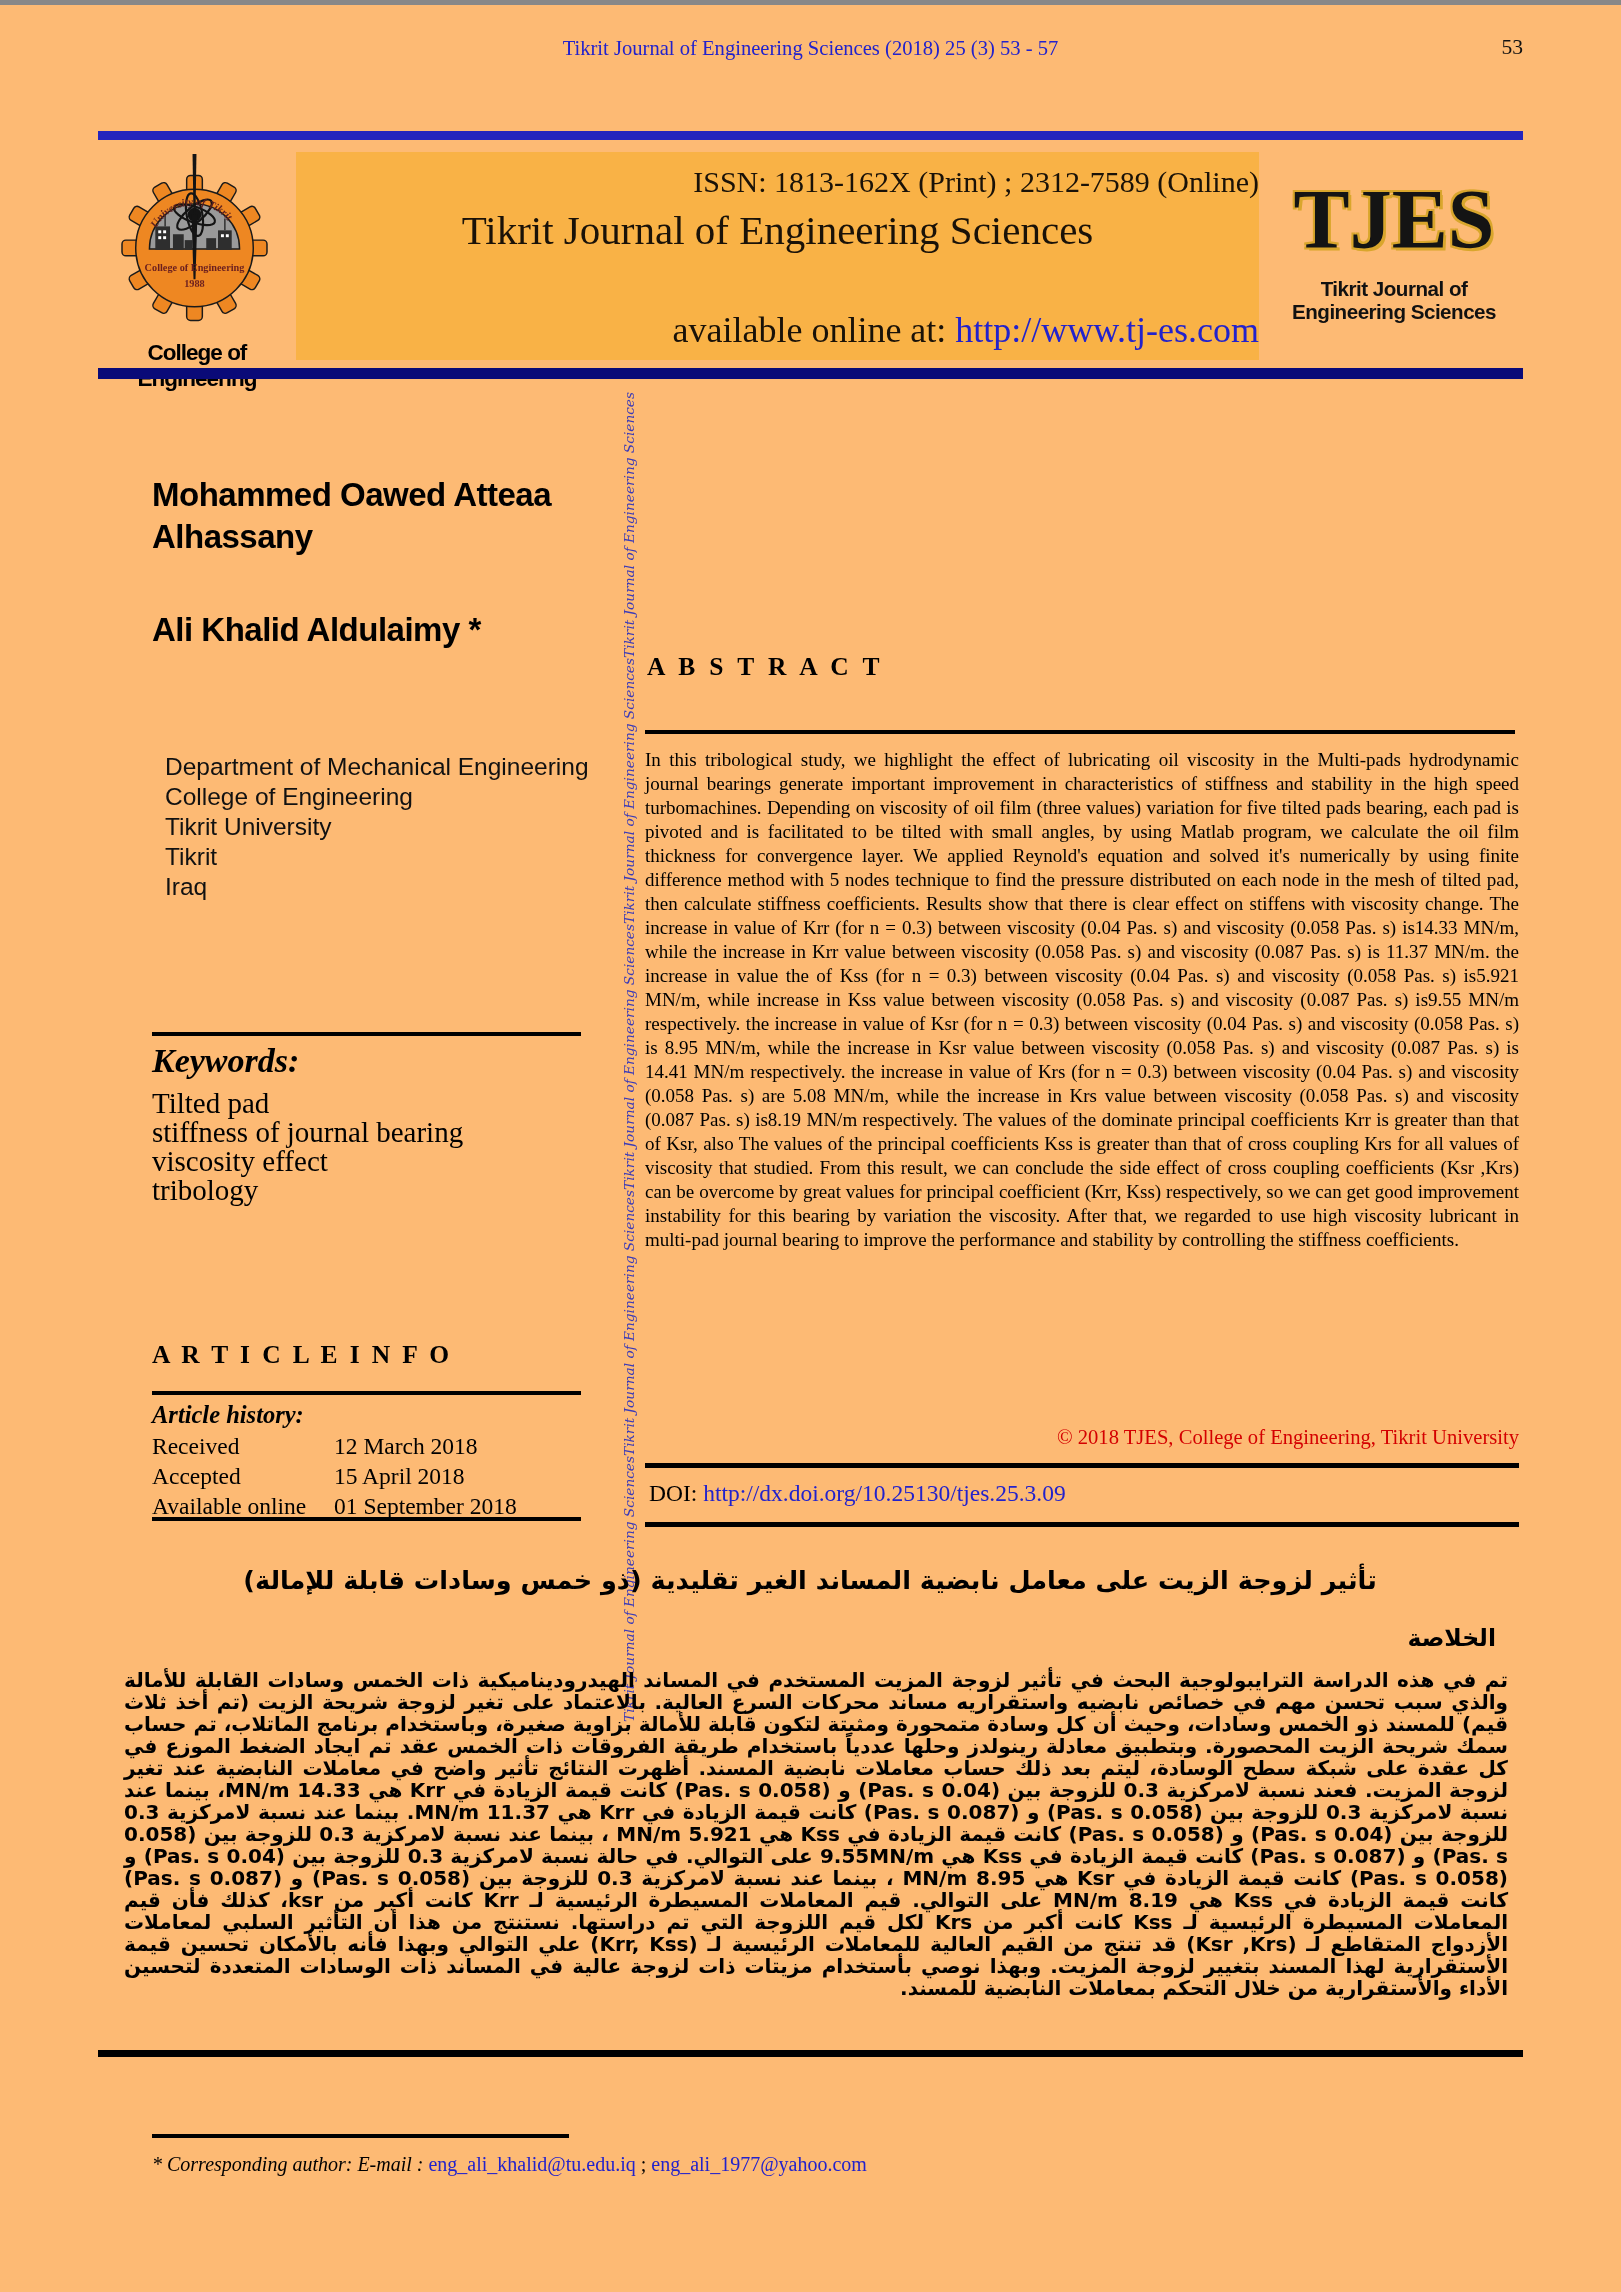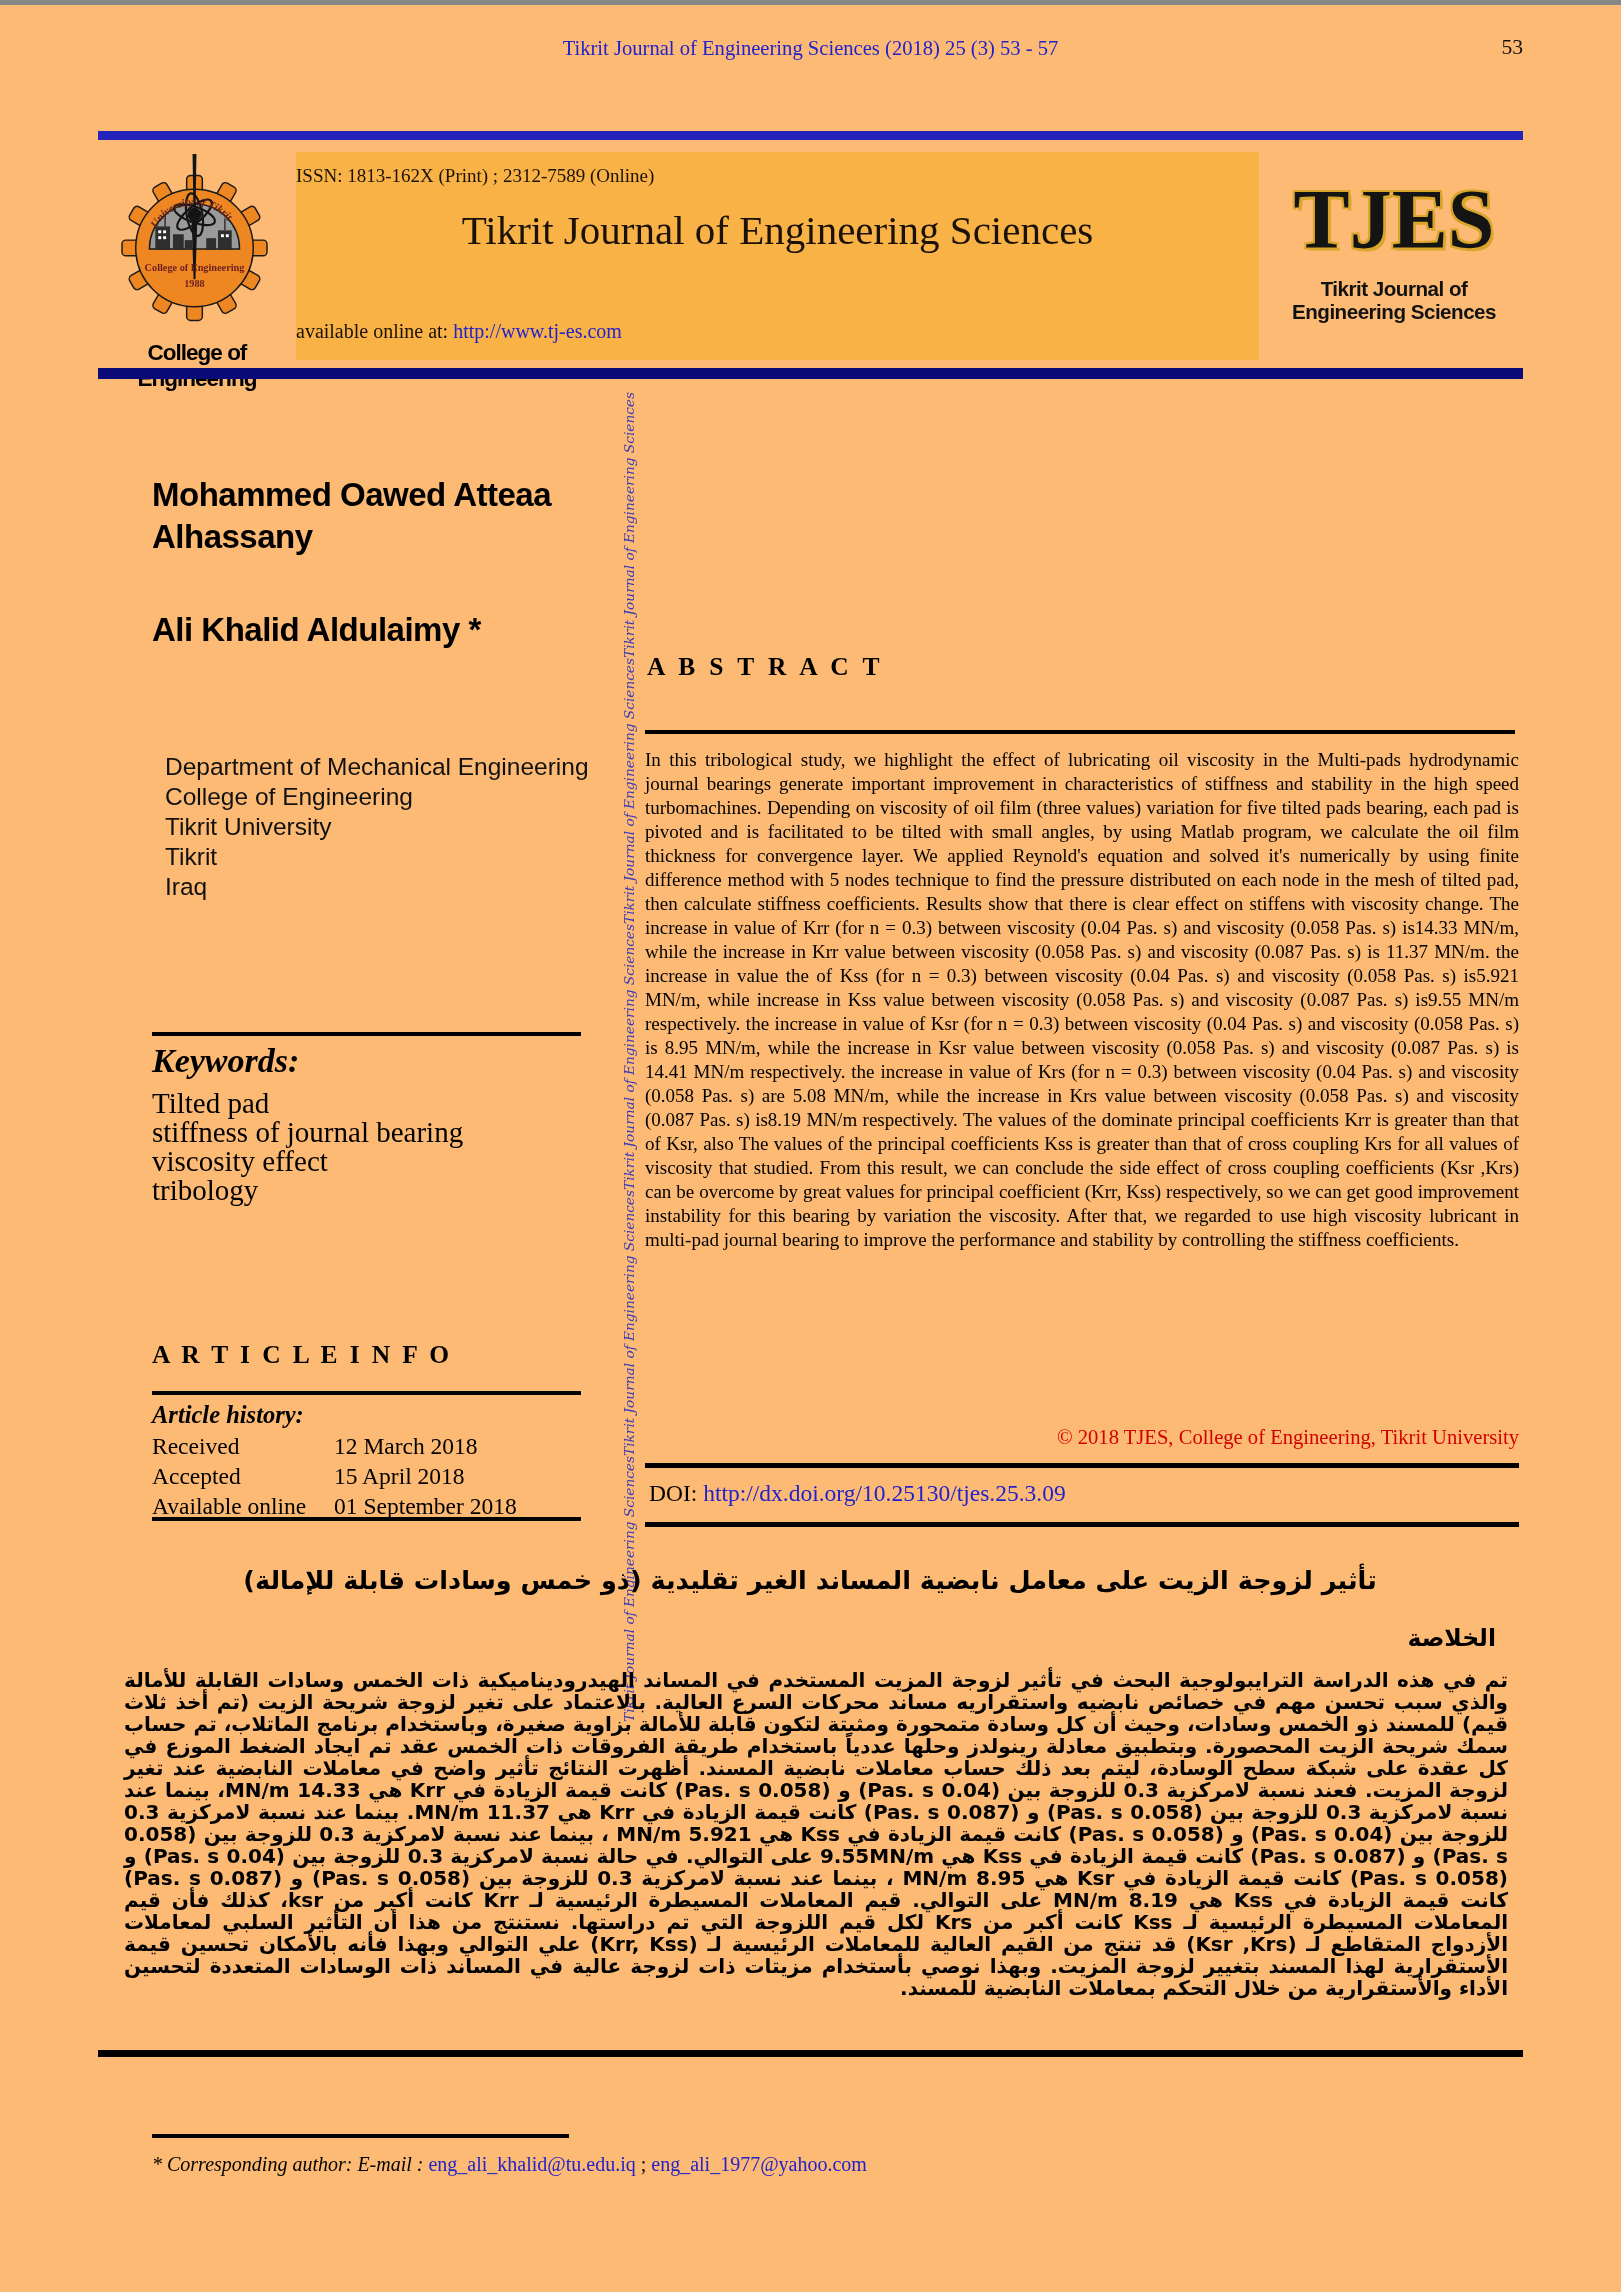--- a/index.html
+++ b/index.html
@@ -11,23 +11,23 @@
   .abs{position:absolute;}
 
   
   .hdr-cite{left:0;right:0;top:32px;text-align:center;font-size:20.6px;color:#2222cc;}
   .hdr-page{right:98px;top:30px;font-size:21.6px;color:#111;}
   .rule-blue{left:98px;width:1425px;top:126px;height:8.8px;background:#2424bd;}
   .rule-navy{left:98px;width:1425px;top:363px;height:10.8px;background:#0a0a78;}
 
   
   .banner-box{left:296px;top:147px;width:963px;height:208px;background:#f9b246;}
-  .banner-issn{left:296px;width:963px;top:160px;text-align:left;font-size:19px;color:#1a1208;}
+  .banner-issn{left:296px;width:963px;top:160px;text-align:right;font-size:30px;color:#1a1208;}
   .banner-title{left:296px;width:963px;top:201px;text-align:center;font-size:41px;color:#1a1208;}
-  .banner-avail{left:296px;width:963px;top:315px;text-align:left;font-size:20px;color:#1a1208;}
+  .banner-avail{left:296px;width:963px;top:304px;text-align:right;font-size:36px;color:#1a1208;}
   a.link{color:#2222cc;text-decoration:none;}
 
   
   .logo-left{left:116px;top:145px;width:157px;height:192px;}
   .logo-caption{left:94px;top:335px;width:206px;text-align:center;
     font-family:"Liberation Sans",sans-serif;font-weight:800;font-size:22.5px;letter-spacing:-1px;}
 
   
   .tjes{left:1269px;top:172px;width:250px;text-align:center;}
   .tjes-acr{font-family:"Liberation Serif",serif;font-weight:900;font-size:84px;line-height:86px;color:#141414;

